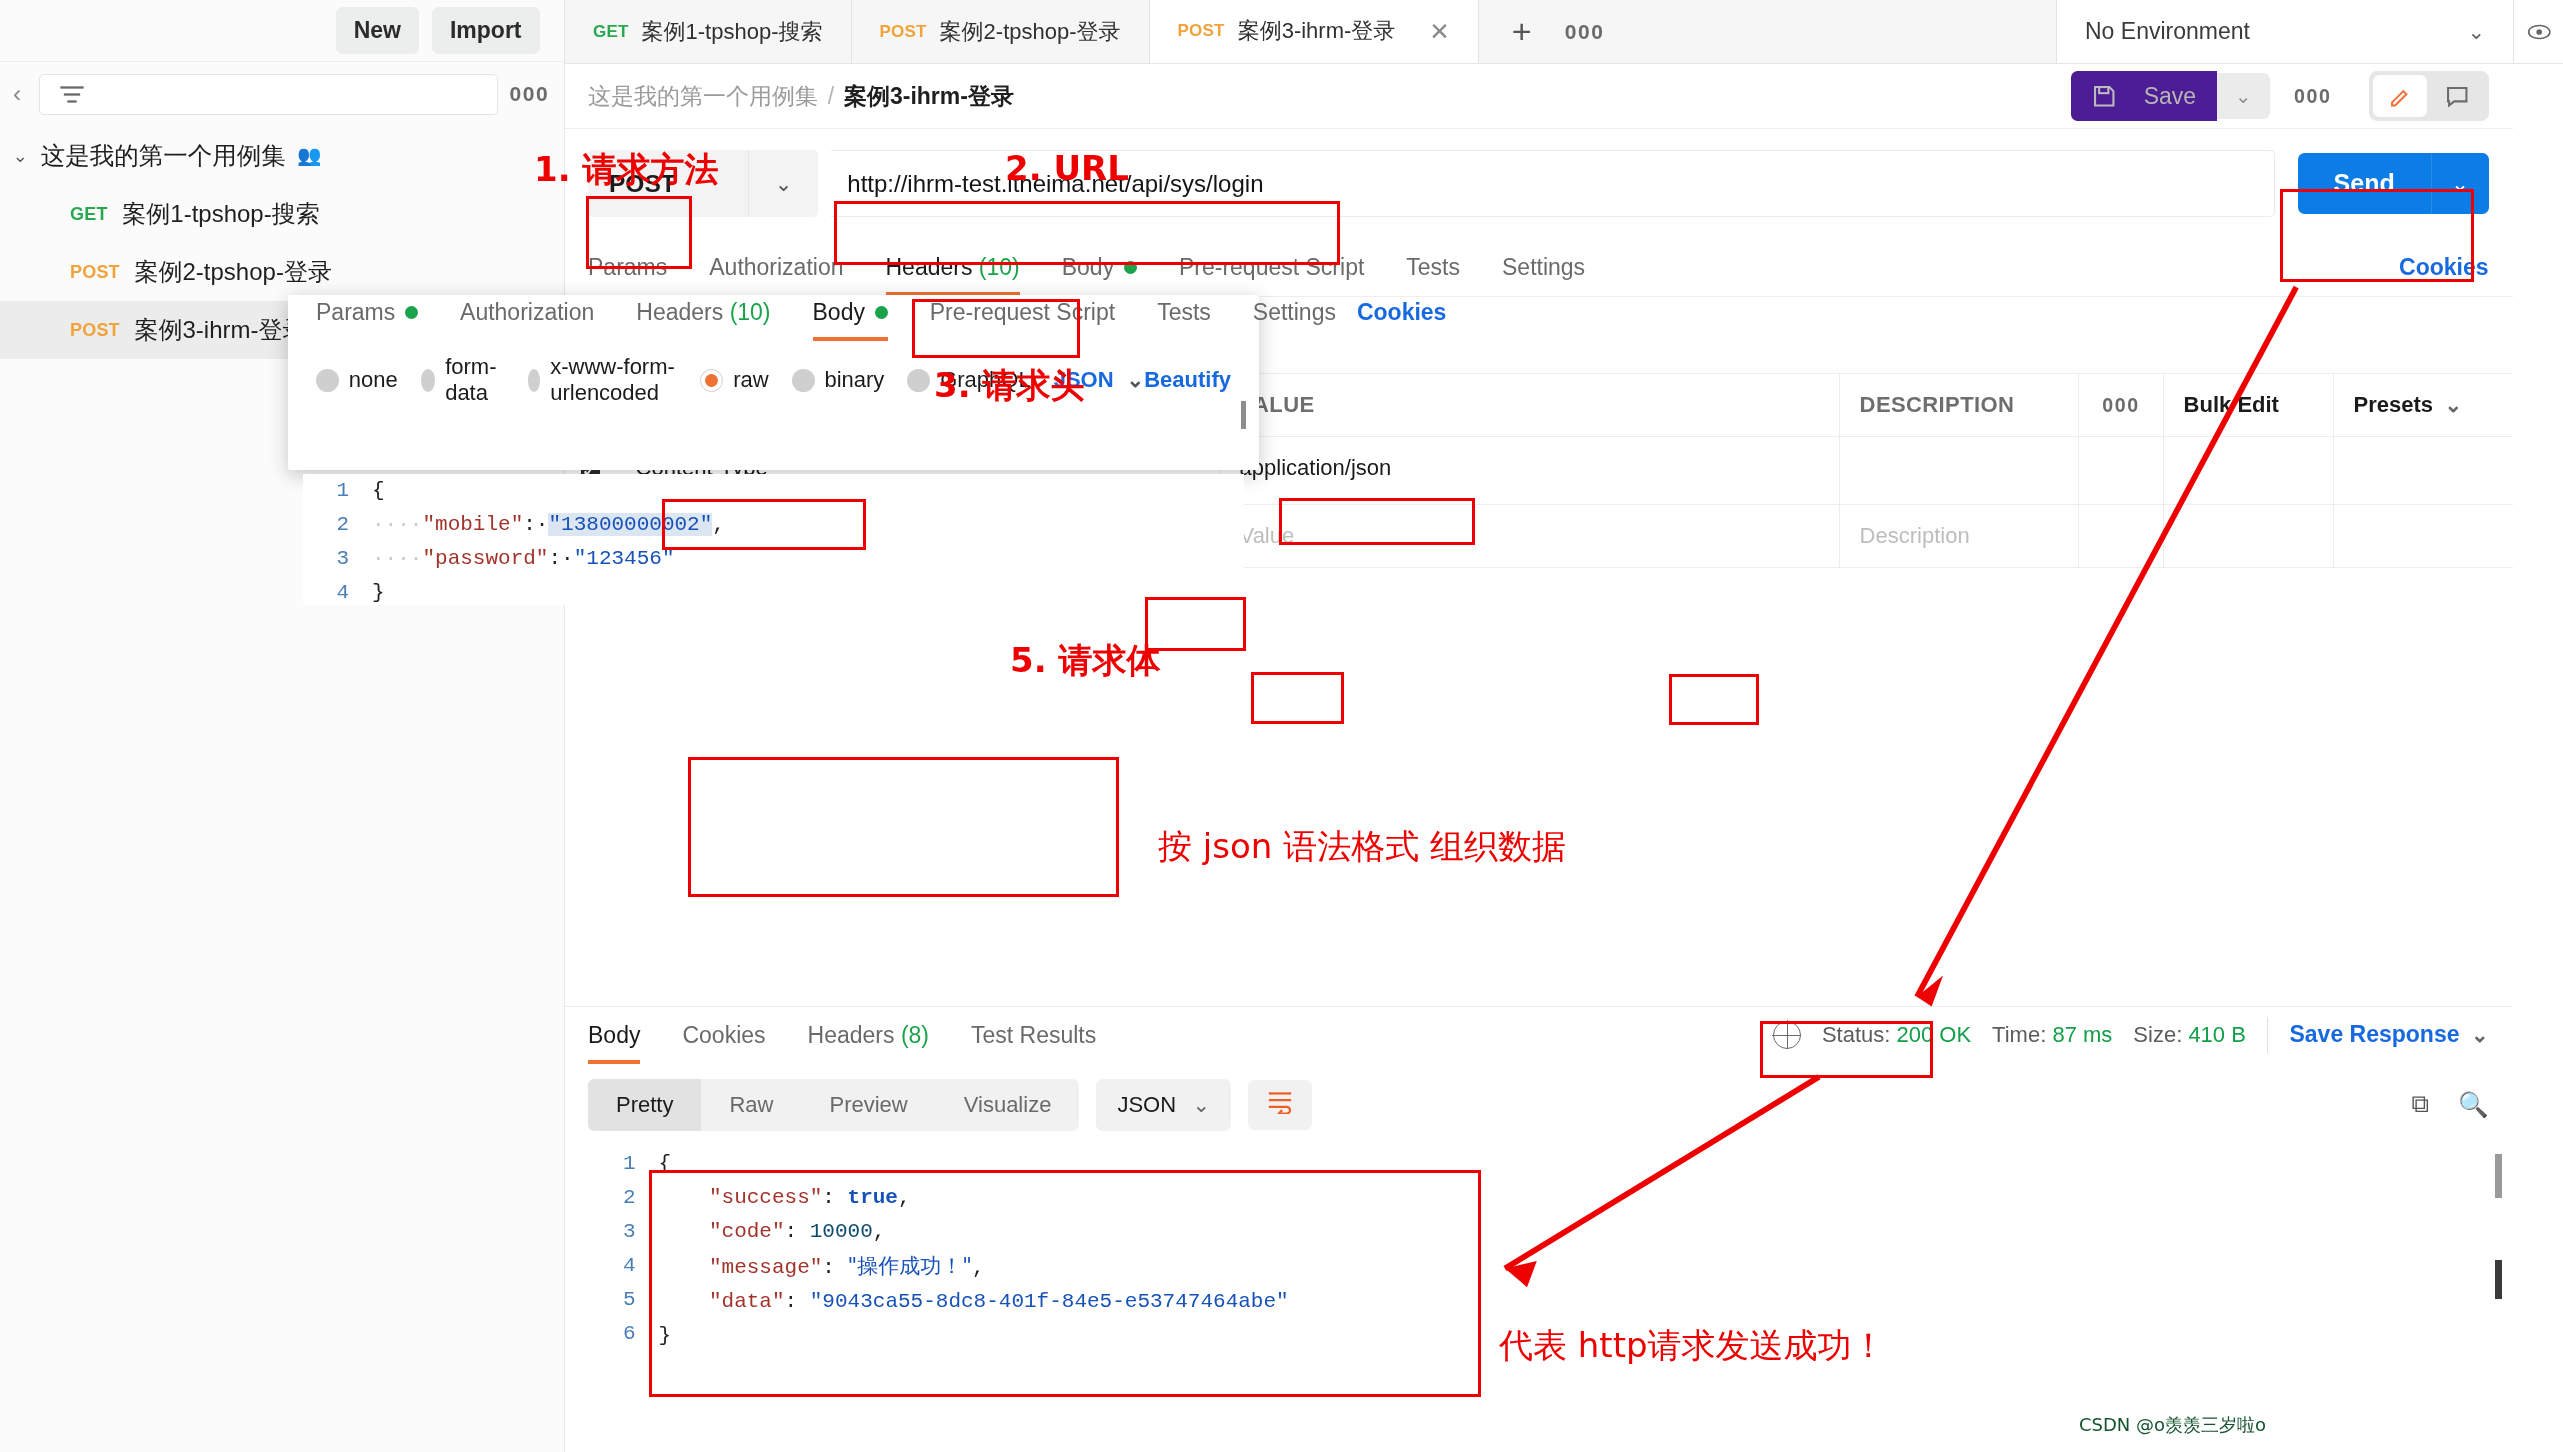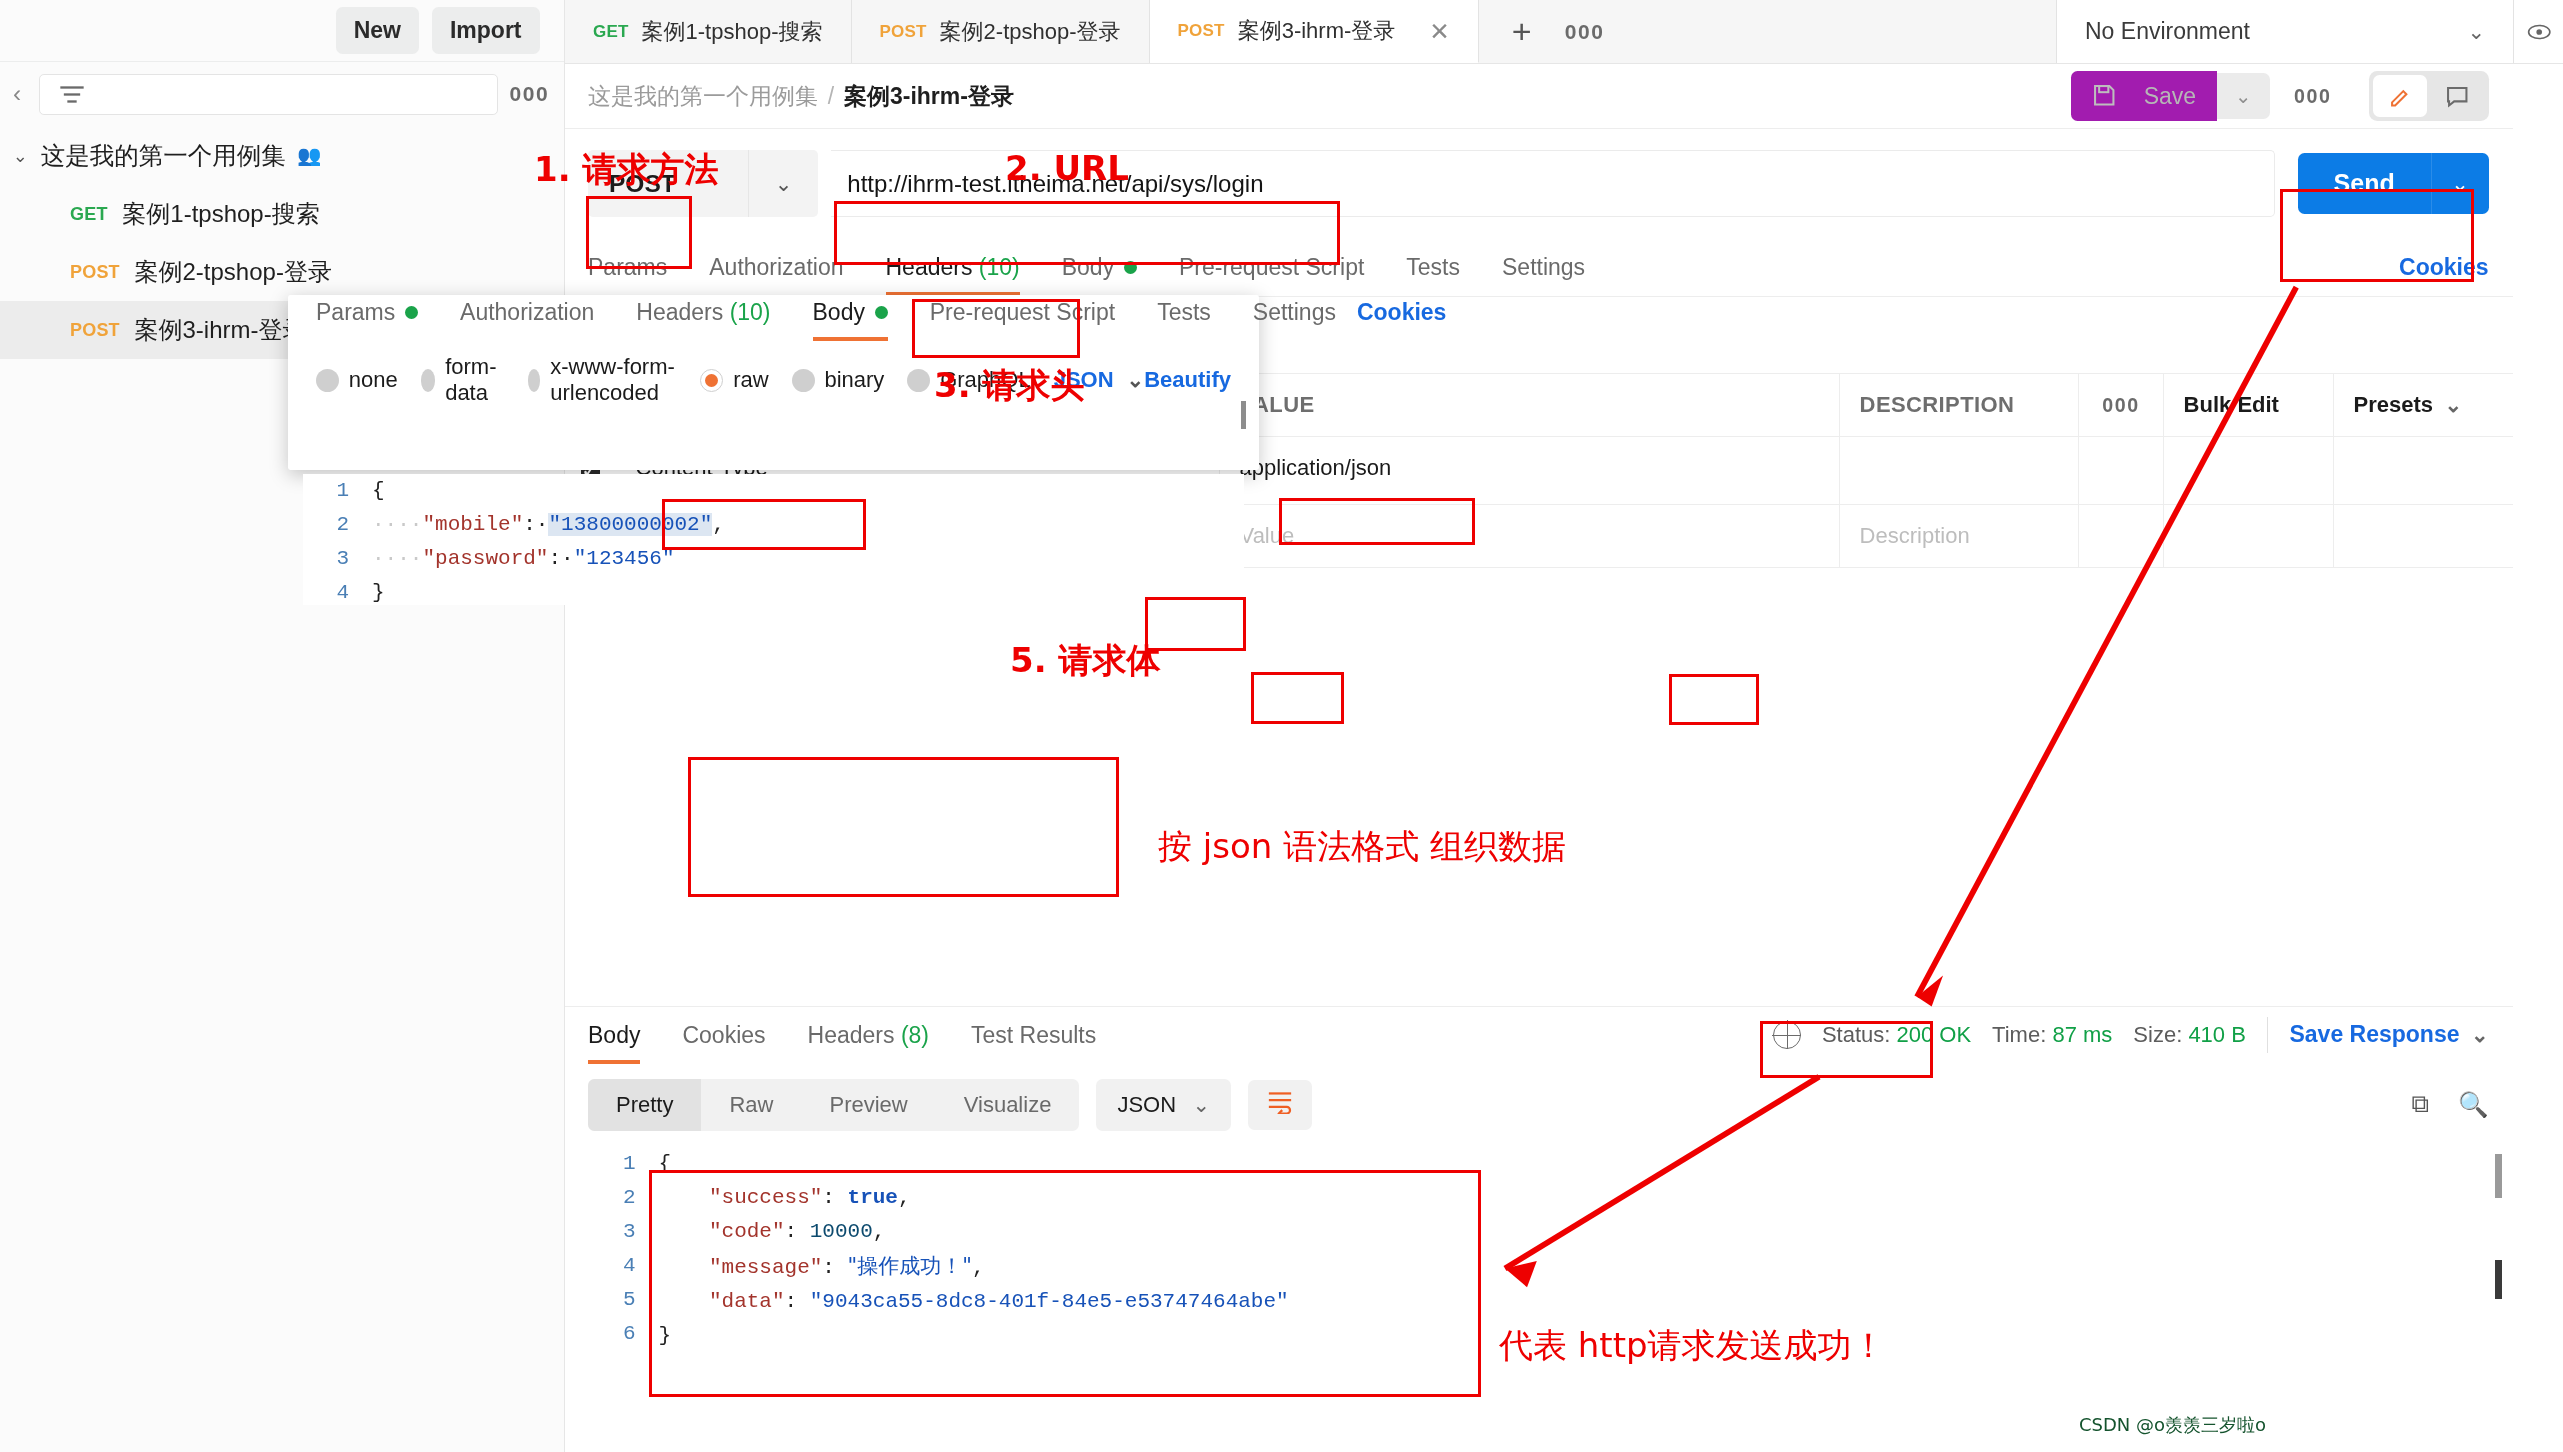--- a/index.html
+++ b/index.html
@@ -90,21 +90,21 @@
 
   .crumbbar{
     height:65px; display:flex; align-items:center; padding-left:23px;
     border-bottom:1.6px solid #ededed;
   }
   .crumb-muted{ font-size:23px; color:#9b9b9b; }
   .crumb-sep{ font-size:23px; color:#b5b5b5; margin:0 9.8px; }
   .crumb-cur{ font-size:23px; color:#1f1f1f; font-weight:700; }
   .crumb-right{ margin-left:auto; display:flex; align-items:center; gap:0; padding-right:24.5px; }
   .save-btn{
-    display:flex; align-items:flex-start; gap:27px; background:#a21caf;
+    display:flex; align-items:center; gap:27px; background:#4c1d95;
     padding:11.4px 21px; border-radius:6.5px 0 0 6.5px; color:#b6b6b6; font-size:23px;
   }
   .save-cv{ background:#ebebeb; padding:11.4px 18px; border-radius:0 6.5px 6.5px 0; color:#8f8f8f; font-size:19.6px; }
   .hdots{ padding:0 24.5px; color:#6b6b6b; font-size:19.6px; letter-spacing:1.6px; font-weight:bold;}
   .tg{ display:flex; background:#e6e6e6; border-radius:8.2px; padding:4.1px; gap:3.3px; margin-left:13px;}
   .tg div{ width:54px; height:42px; display:flex; align-items:center; justify-content:center; border-radius:6.5px; font-size:23px;}
   .tg .on{ background:#fff; }
 
   
   .urlrow{ display:flex; align-items:center; padding:21px 24.5px 21px 23px; gap:0; }

